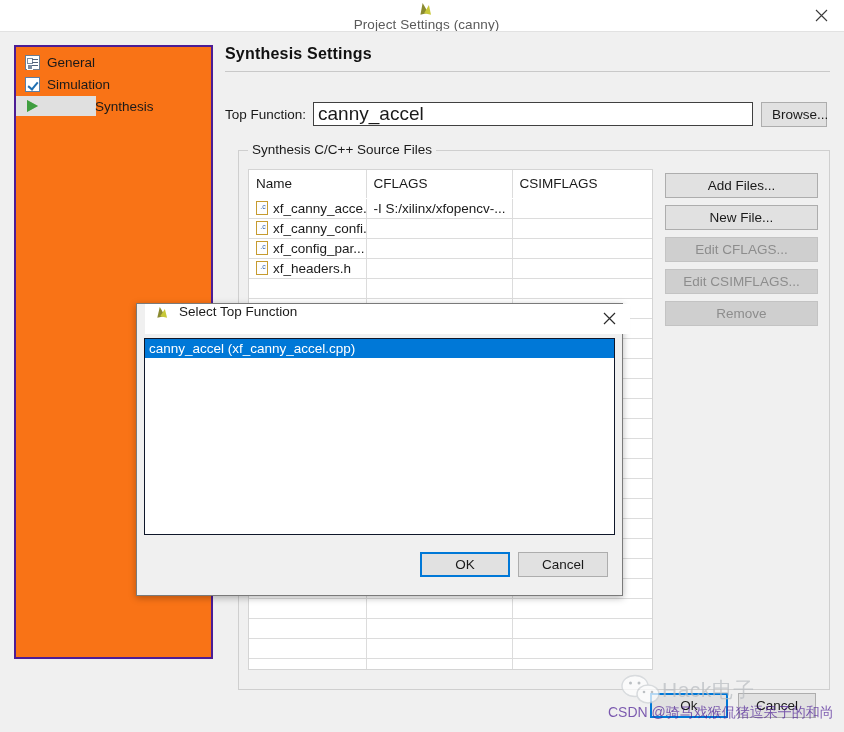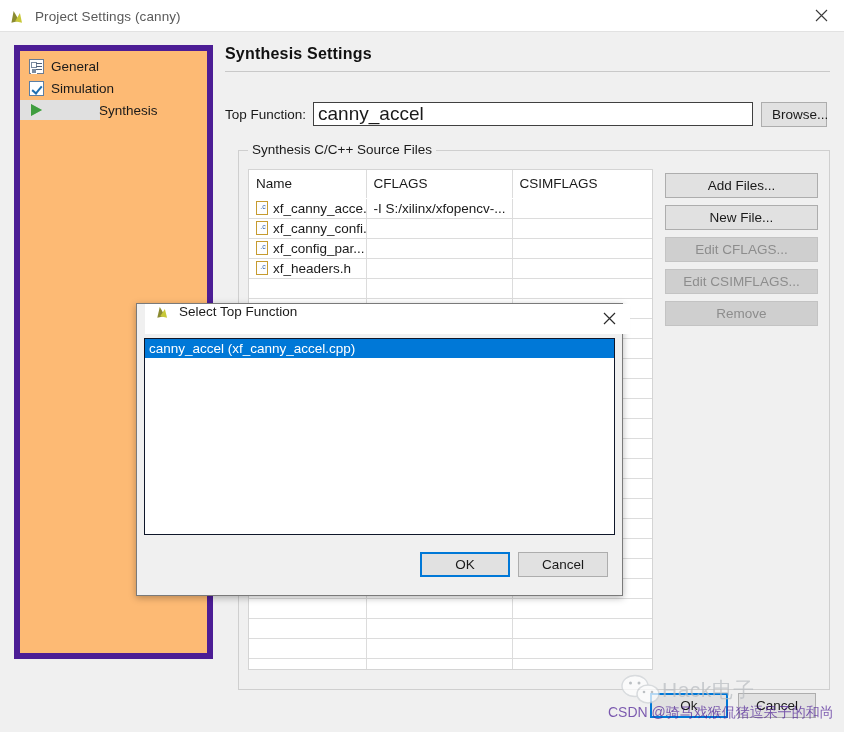--- a/index.html
+++ b/index.html
@@ -11,21 +11,21 @@
     font-family: "Liberation Sans", sans-serif;
     font-size: 13px;
     color: #1a1a1a;
   }
   #root { position: relative; width: 844px; height: 732px; background: #f0f0f0; }
 
   
   .titlebar {
     position: absolute; left: 0; top: 0; width: 844px; height: 32px;
     background: #ffffff;
-    display: flex; align-items: center;
+    display: flex; align-items: center; flex-direction: column;
   }
   .titlebar .tb-icon { margin-left: 9px; width: 17px; height: 17px; position: relative; }
   .tb-icon .leaf-a {
     position: absolute; left: 1px; top: 3px;
     width: 0; height: 0;
     border-left: 5px solid transparent;
     border-right: 3px solid transparent;
     border-bottom: 11px solid #8a8a30;
     transform: rotate(-14deg);
   }
@@ -53,21 +53,21 @@
 
   
   .body-area {
     position: absolute; left: 0; top: 32px; width: 844px; height: 700px;
     background: #f0f0f0;
   }
 
   
   .tree-panel {
     position: absolute; left: 14px; top: 45px; width: 199px; height: 614px;
-    background: #fdba74; border: 6px solid #4c1d95;
+    background: #f97316; border: 2px solid #4c1d95;
   }
   .tree-item {
     display: flex; align-items: center; height: 20px; padding-left: 9px;
     margin-top: 2px; font-size: 13.5px; color: #1a1a1a;
   }
   .tree-item:first-child { margin-top: 5px; }
   .tree-item.selected { background: #e0e0e0; width: 80px; gap: 48px; }
   .tree-item .ti-label { margin-left: 7px; }
 
   .ico { width: 15px; height: 15px; position: relative; flex: 0 0 auto; }

